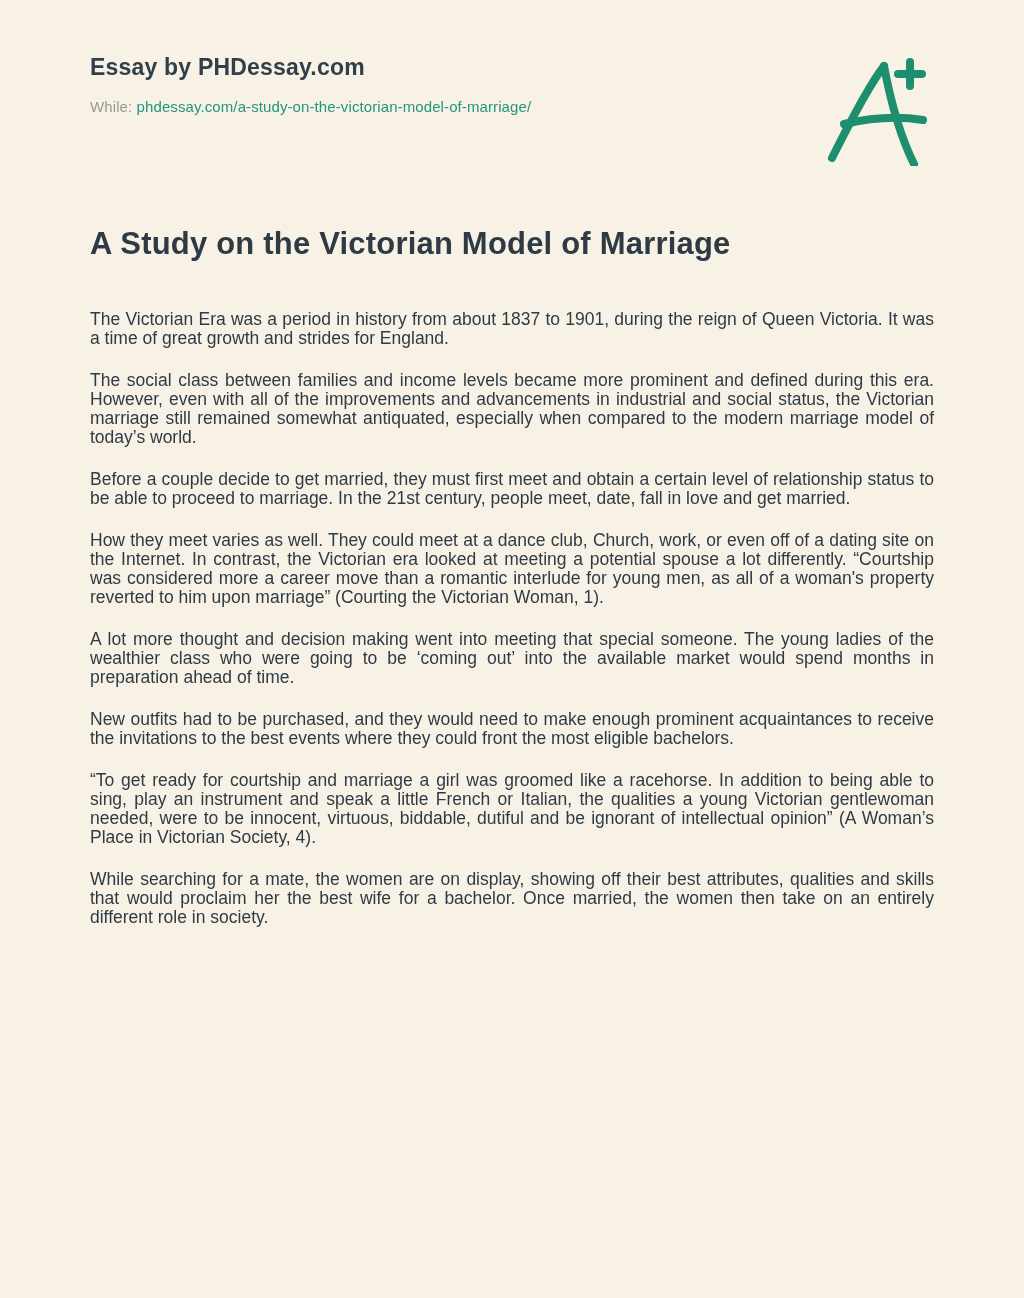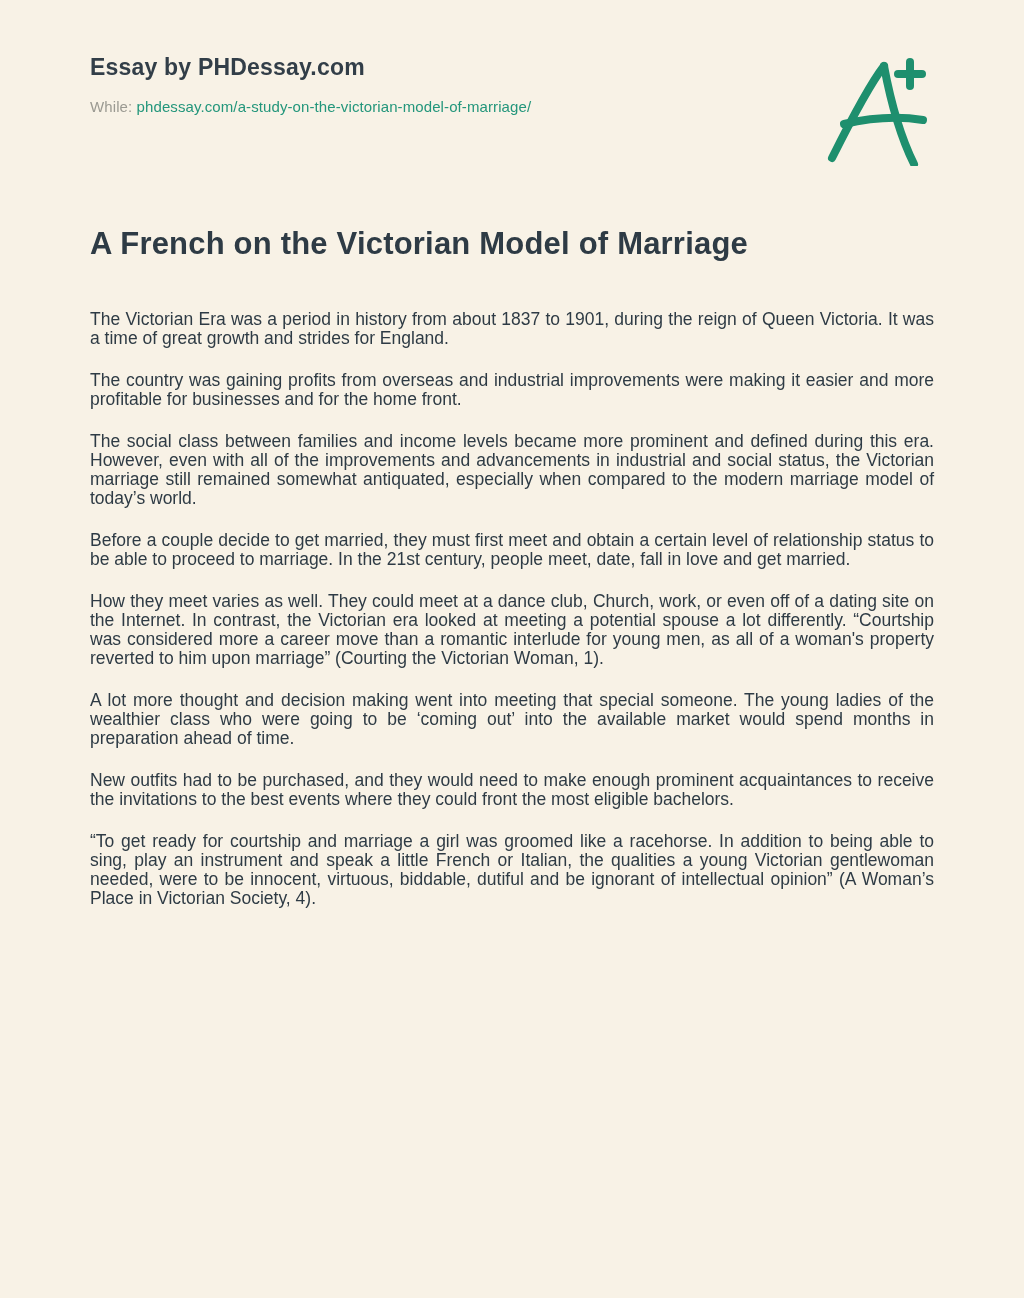--- a/index.html
+++ b/index.html
@@ -83,26 +83,26 @@
           <path d="M8 104 C28 64 46 30 60 12"></path>
           <path d="M60 12 C66 44 76 82 90 110"></path>
           <path d="M20 70 C46 64 74 62 99 66"></path>
           <path d="M86 8 L86 32"></path>
           <path d="M74 20 L98 20"></path>
         </g>
       </svg>
     </div>
   </div>
 
-  <h1 class="title">A French on the Victorian Model of Marriage</h1>
+  <h1 class="title">A Study on the Victorian Model of Marriage</h1>
 
   <div class="content">
     <p>The Victorian Era was a period in history from about 1837 to 1901, during the reign of Queen Victoria. It was a time of great growth and strides for England.</p>
-    <p>The country was gaining profits from overseas and industrial improvements were making it easier and more profitable for businesses and for the home front.</p>
     <p>The social class between families and income levels became more prominent and defined during this era. However, even with all of the improvements and advancements in industrial and social status, the Victorian marriage still remained somewhat antiquated, especially when compared to the modern marriage model of today’s world.</p>
     <p>Before a couple decide to get married, they must first meet and obtain a certain level of relationship status to be able to proceed to marriage.  In the 21st century, people meet, date, fall in love and get married.</p>
     <p>How they meet varies as well.  They could meet at a dance club, Church, work, or even off of a dating site on the Internet.  In contrast, the Victorian era looked at meeting a potential spouse a lot differently.  “Courtship was considered more a career move than a romantic interlude for young men, as all of a woman's property reverted to him upon marriage” (Courting the Victorian Woman, 1).</p>
     <p>A lot more thought and decision making went into meeting that special someone.  The young ladies of the wealthier class who were going to be ‘coming out’ into the available market would spend months in preparation ahead of time.</p>
     <p>New outfits had to be purchased, and they would need to make enough prominent acquaintances to receive the invitations to the best events where they could front the most eligible bachelors.</p>
     <p>“To get ready for courtship and marriage a girl was groomed like a racehorse.  In addition to being able to sing, play an instrument and speak a little French or Italian, the qualities a young Victorian gentlewoman needed, were to be innocent, virtuous, biddable, dutiful and be ignorant of intellectual opinion” (A Woman’s Place in Victorian Society, 4).</p>
+    <p>While searching for a mate, the women are on display, showing off their best attributes, qualities and skills that would proclaim her the best wife for a bachelor.  Once married, the women then take on an entirely different role in society.</p>
   </div>
 
 </div>
 
 </body></html>

